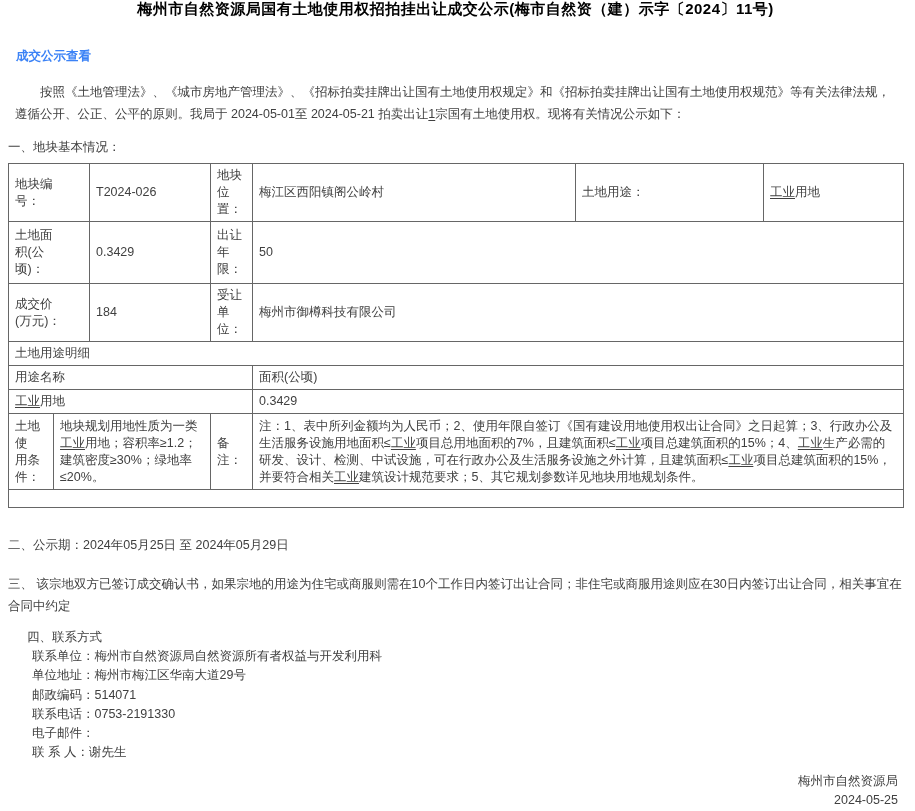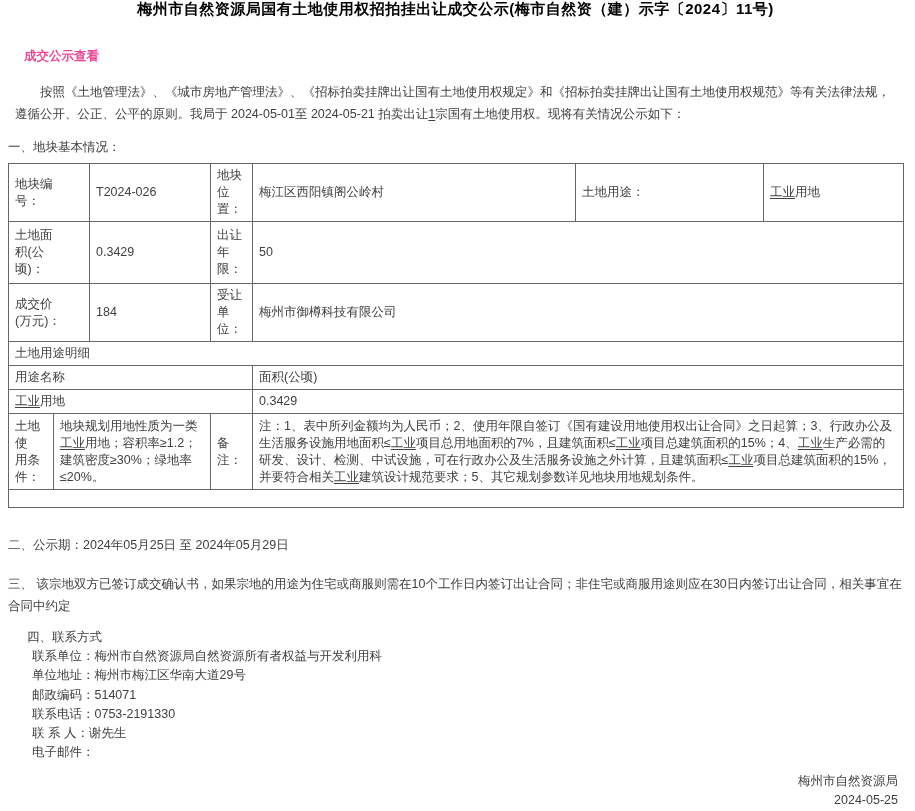--- a/index.html
+++ b/index.html
@@ -8,21 +8,21 @@
     width: 915px; height: 811px;
     font-family: "Liberation Sans", "DejaVu Sans", sans-serif;
     font-size: 12.5px; color: #404040;
     overflow: hidden;
   }
   .page { padding: 0 12px 0 8px; }
   .doc-title {
     text-align: center; font-size: 15px; font-weight: bold;
     color: #000; letter-spacing: 0.5px;
   }
-  .view-head { font-weight: bold; color: #ec4899; margin: 29px 0 0 16px; }
+  .view-head { font-weight: bold; color: #3b82f6; margin: 29px 0 0 8px; }
   .intro { margin: 16px 2px 0 7px; line-height: 22px; text-indent: 2em; }
   .u-link { text-decoration: underline; text-underline-offset: 2px; color: #404040; cursor: pointer; }
   .sec-head { margin: 14px 0 0 0; }
   table.land-table {
     border-collapse: collapse; table-layout: fixed;
     width: 895px; margin-top: 7px;
   }
   table.land-table td {
     border: 1px solid #666; padding: 3px 6px;
     vertical-align: middle; line-height: 17px; color: #404040;
@@ -122,22 +122,22 @@
   <div class="sec2">二、公示期：2024年05月25日 至 2024年05月29日</div>
 
   <div class="sec3">三、 该宗地双方已签订成交确认书，如果宗地的用途为住宅或商服则需在10个工作日内签订出让合同；非住宅或商服用途则应在30日内签订出让合同，相关事宜在合同中约定</div>
 
   <div class="sec4">
     <div class="sec4-head">四、联系方式</div>
     <div class="contact-line">联系单位：梅州市自然资源局自然资源所有者权益与开发利用科</div>
     <div class="contact-line">单位地址：梅州市梅江区华南大道29号</div>
     <div class="contact-line">邮政编码：514071</div>
     <div class="contact-line">联系电话：0753-2191330</div>
+    <div class="contact-line">电子邮件：</div>
     <div class="contact-line">联 系 人：谢先生</div>
-    <div class="contact-line">电子邮件：</div>
   </div>
 
   <div class="doc-footer">
     <div>梅州市自然资源局</div>
     <div>2024-05-25</div>
   </div>
 
 </div>
 
 </body></html>

